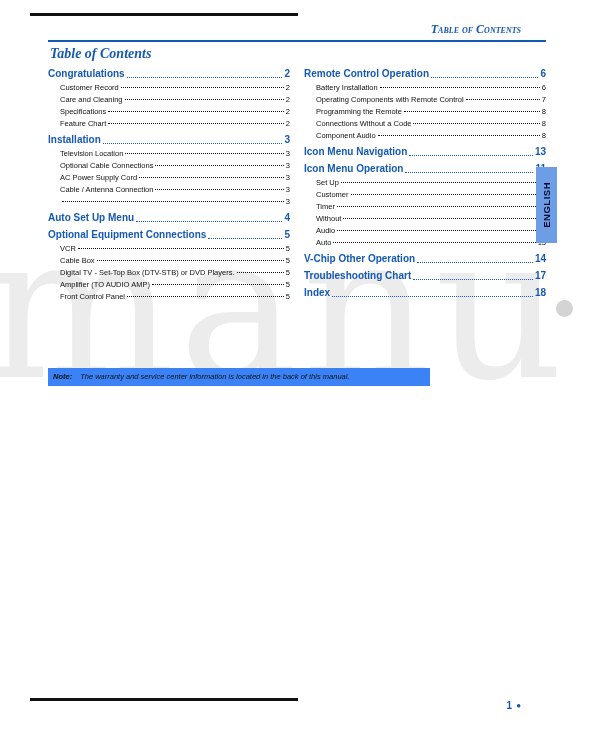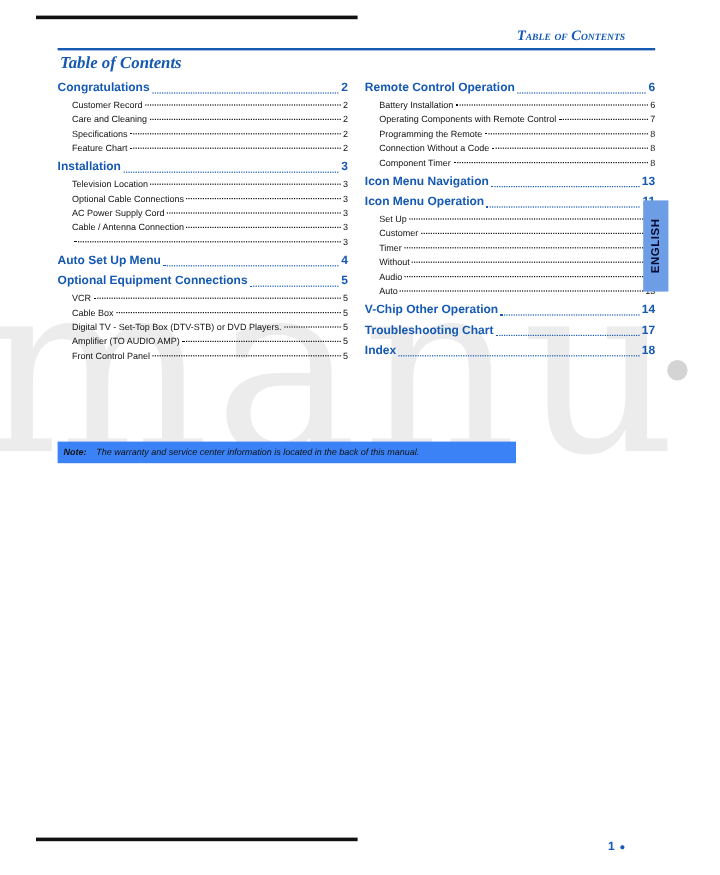--- a/index.html
+++ b/index.html
@@ -204,26 +204,26 @@
             <span class="t">Operating Components with Remote Control</span>
             <span class="leader"></span>
             <span class="p">7</span>
           </div>
           <div class="irow">
             <span class="t">Programming the Remote</span>
             <span class="leader"></span>
             <span class="p">8</span>
           </div>
           <div class="irow">
-            <span class="t">Connection Without a Code</span>
+            <span class="t">Connections Without a Code</span>
             <span class="leader"></span>
             <span class="p">8</span>
           </div>
           <div class="irow">
-            <span class="t">Component Timer</span>
+            <span class="t">Component Audio</span>
             <span class="leader"></span>
             <span class="p">8</span>
           </div>
         </div>
         <div>
           <div class="srow">
             <span class="t">Icon Menu Navigation</span>
             <span class="leader"></span>
             <span class="p">13</span>
           </div>

